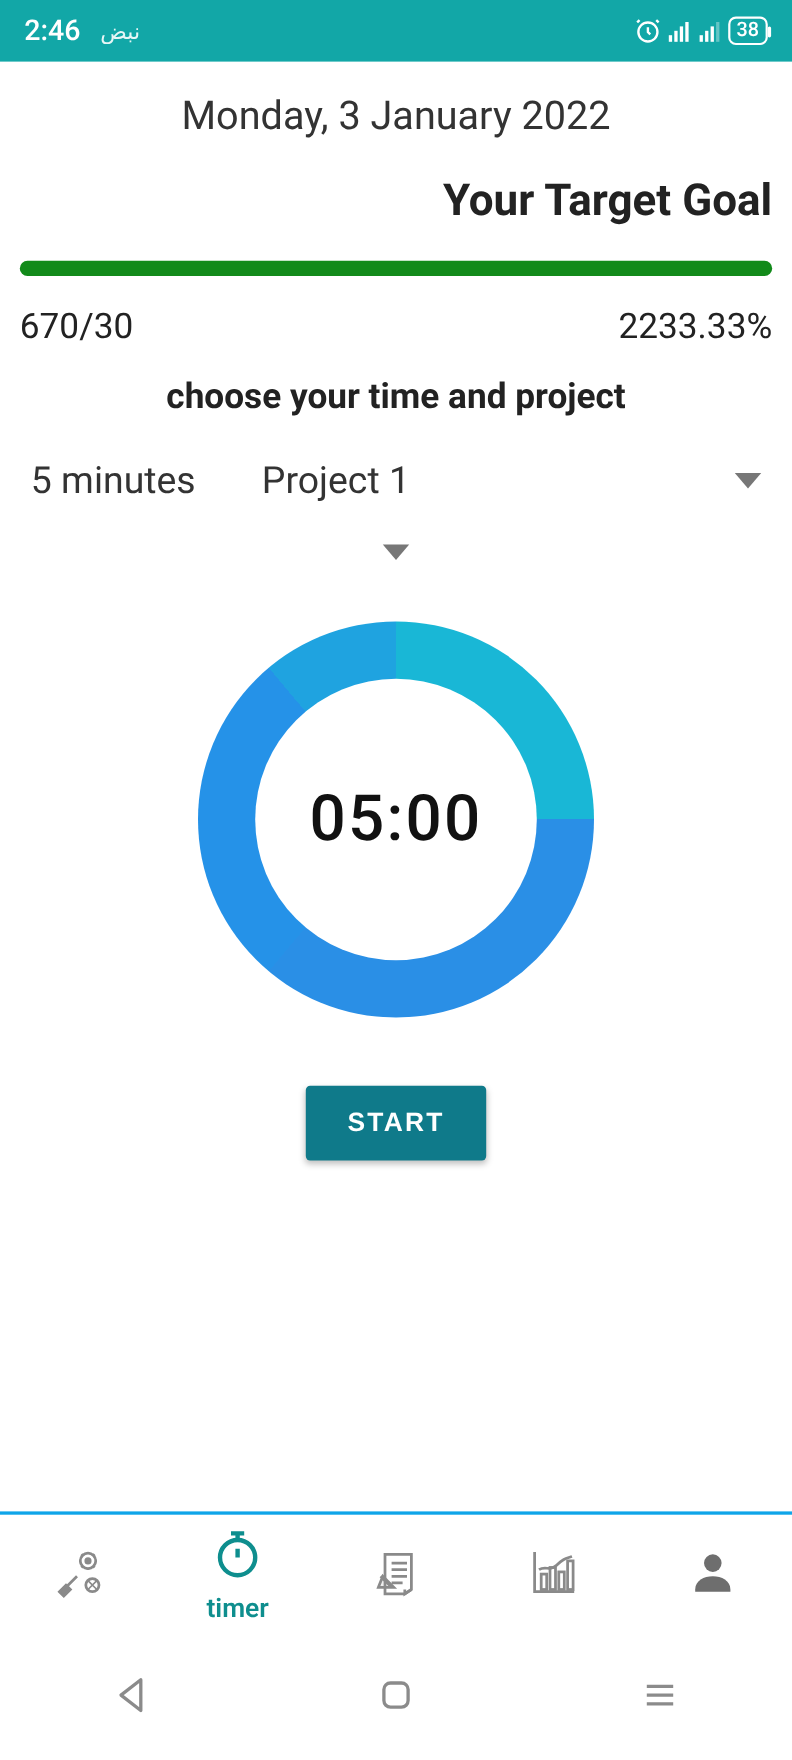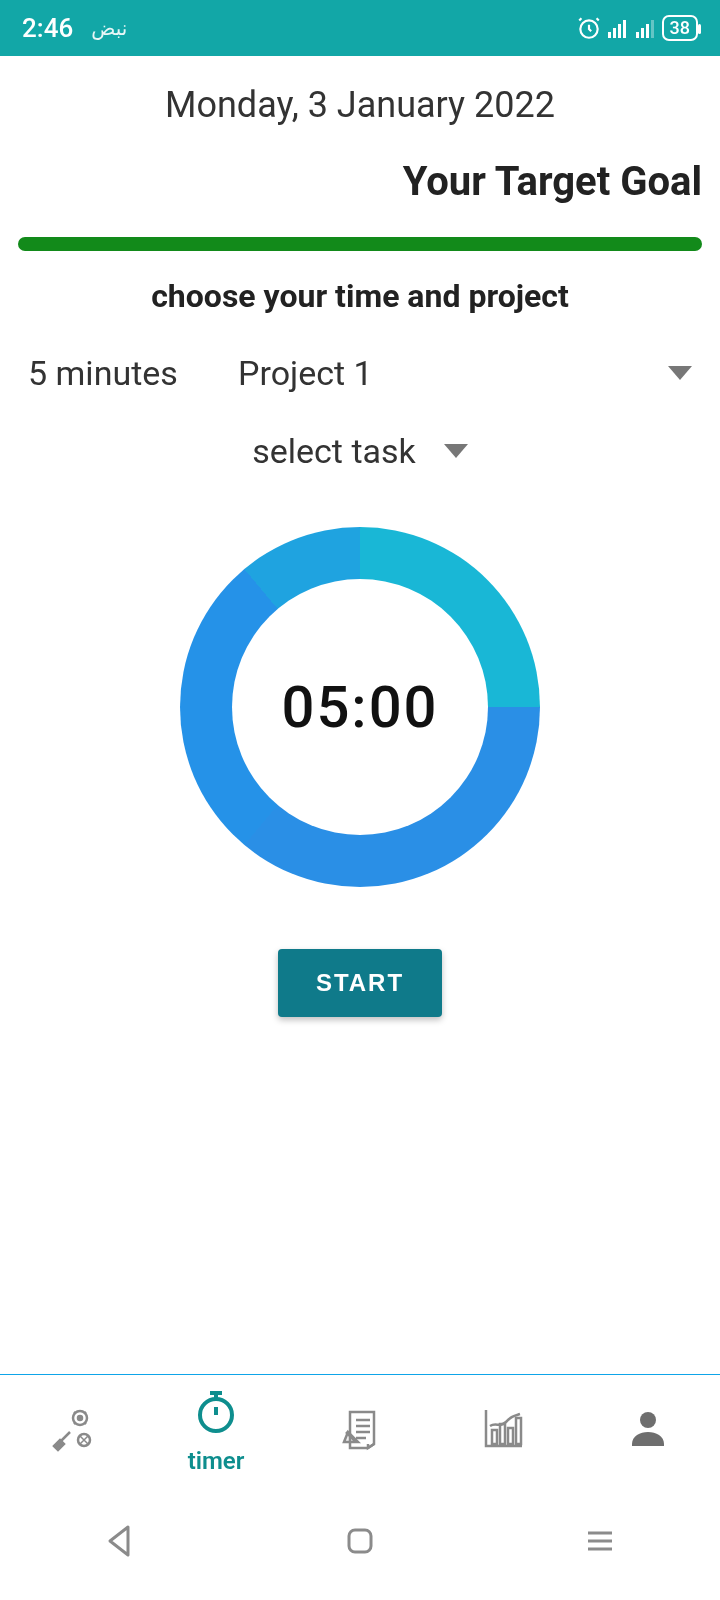--- a/index.html
+++ b/index.html
@@ -27,21 +27,21 @@
   .caret { width:0; height:0; border-left:12px solid transparent; border-right:12px solid transparent; border-top:14px solid #777; }
   
   .ring-wrap { display:flex; justify-content:center; margin-top:56px; }
   .ring { position:relative; width:360px; height:360px; border-radius:50%; background: conic-gradient(#19b7d6 0deg 90deg, #2a8fe6 90deg 220deg, #2592e8 220deg 320deg, #1fa3e0 320deg 360deg); display:flex; align-items:center; justify-content:center;}
   .ring-inner { width:256px; height:256px; border-radius:50%; background:#fff; display:flex; align-items:center; justify-content:center; }
   .timer-text { font-size:58px; font-weight:500; letter-spacing:2px; color:#111; }
   
   .start-wrap { display:flex; justify-content:center; margin-top:62px; }
   .start-btn { background:#0f7a8a; color:#fff; border:none; font-size:24px; font-weight:600; letter-spacing:2px; padding:20px 38px; border-radius:4px; box-shadow:0 3px 6px rgba(0,0,0,.25); cursor:pointer; }
   
-  .bottom-nav { position:absolute; top:1374px; left:0; right:0; height:112px; border-top:1px solid #0ea5e9; background:#fff; display:flex; }
+  .bottom-nav { position:absolute; top:1374px; left:0; right:0; height:112px; border-top:3px solid #0ea5e9; background:#fff; display:flex; }
   .nav-item { flex:1; display:flex; flex-direction:column; align-items:center; justify-content:center; gap:6px; color:#888; font-size:24px; }
   .nav-item.active { color:#0e8e8e; }
   .nav-item svg { width:48px; height:48px; }
   .nav-item .label { font-weight:600; }
   
   .sys-nav { position:absolute; top:1486px; left:0; right:0; height:114px; display:flex; align-items:center; justify-content:space-around; }
   .sys-nav svg { width:40px; height:40px; stroke:#8b8b8b; fill:none; stroke-width:3; }
 </style>
 </head>
 <body>
@@ -80,36 +80,39 @@
     </span>
   </div>
 </div>
 
 <div class="content">
   <div class="date">Monday, 3 January 2022</div>
   <div class="title">Your Target Goal</div>
 
   <div class="progress-wrap">
     <div class="progress-bar"></div>
+    <div class="progress-labels">
+      <span>670/30</span>
+      <span>2233.33%</span>
+    </div>
   </div>
 
   <div class="subtitle">choose your time and project</div>
 
   <div class="pick-row">
     <div class="time-select">
       <span>5 minutes</span>
     </div>
     <div class="project-select">
       <span>Project 1</span>
       <span class="caret"></span>
     </div>
   </div>
 
   <div class="taskrow">
-    <span>select task</span>
     <span class="caret"></span>
   </div>
 
   <div class="ring-wrap">
     <div class="ring">
       <div class="ring-inner">
         <div class="timer-text">05:00</div>
       </div>
     </div>
   </div>

